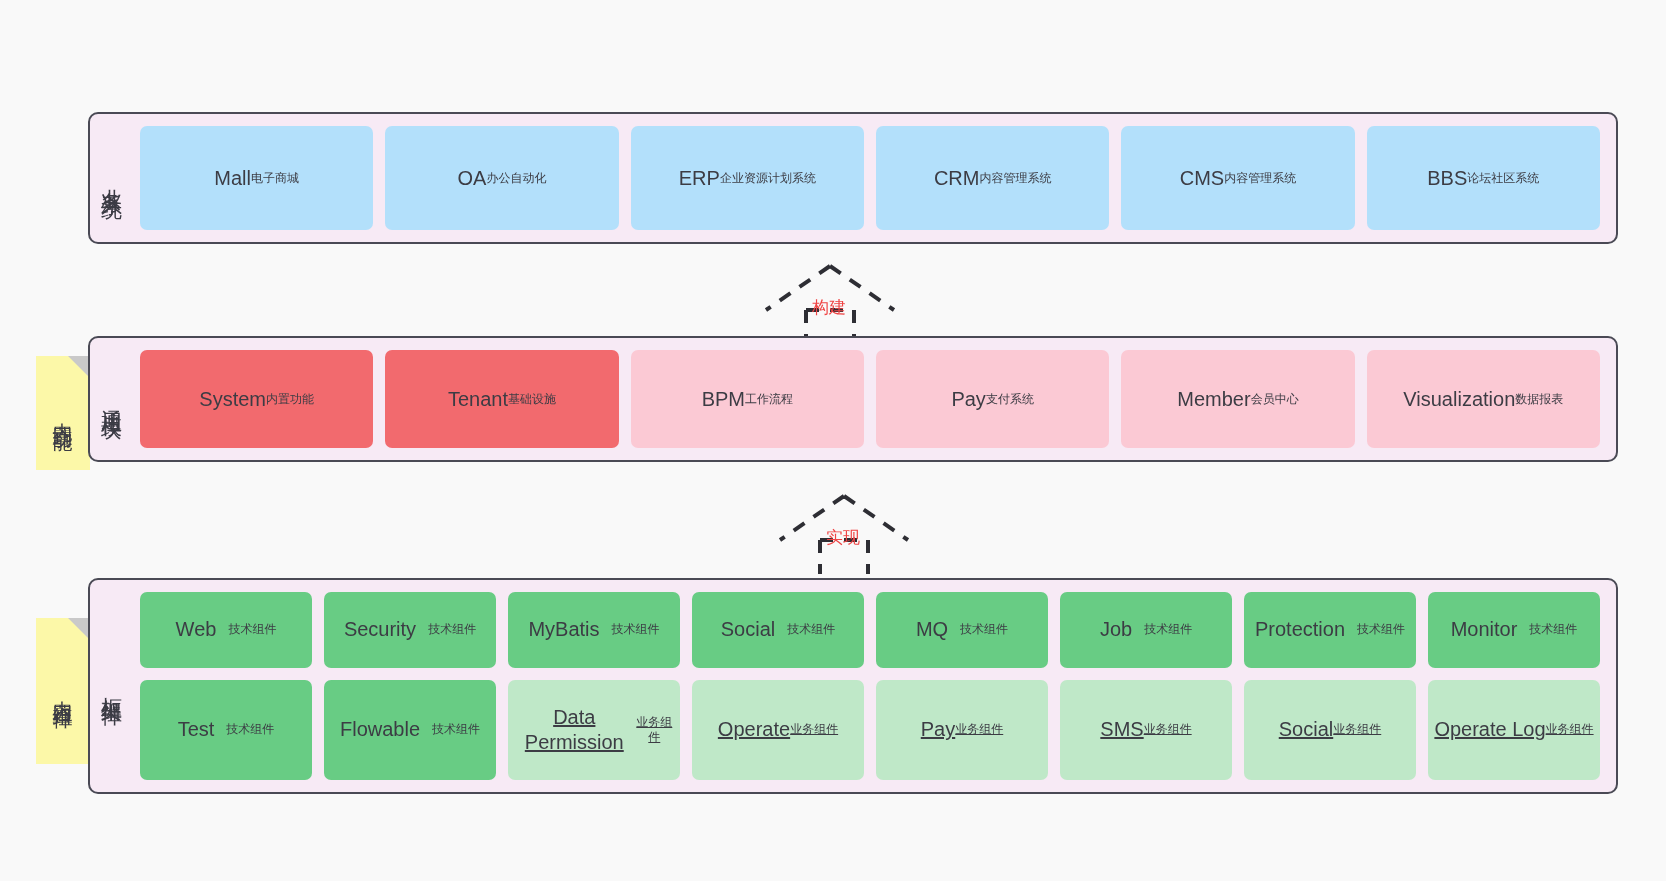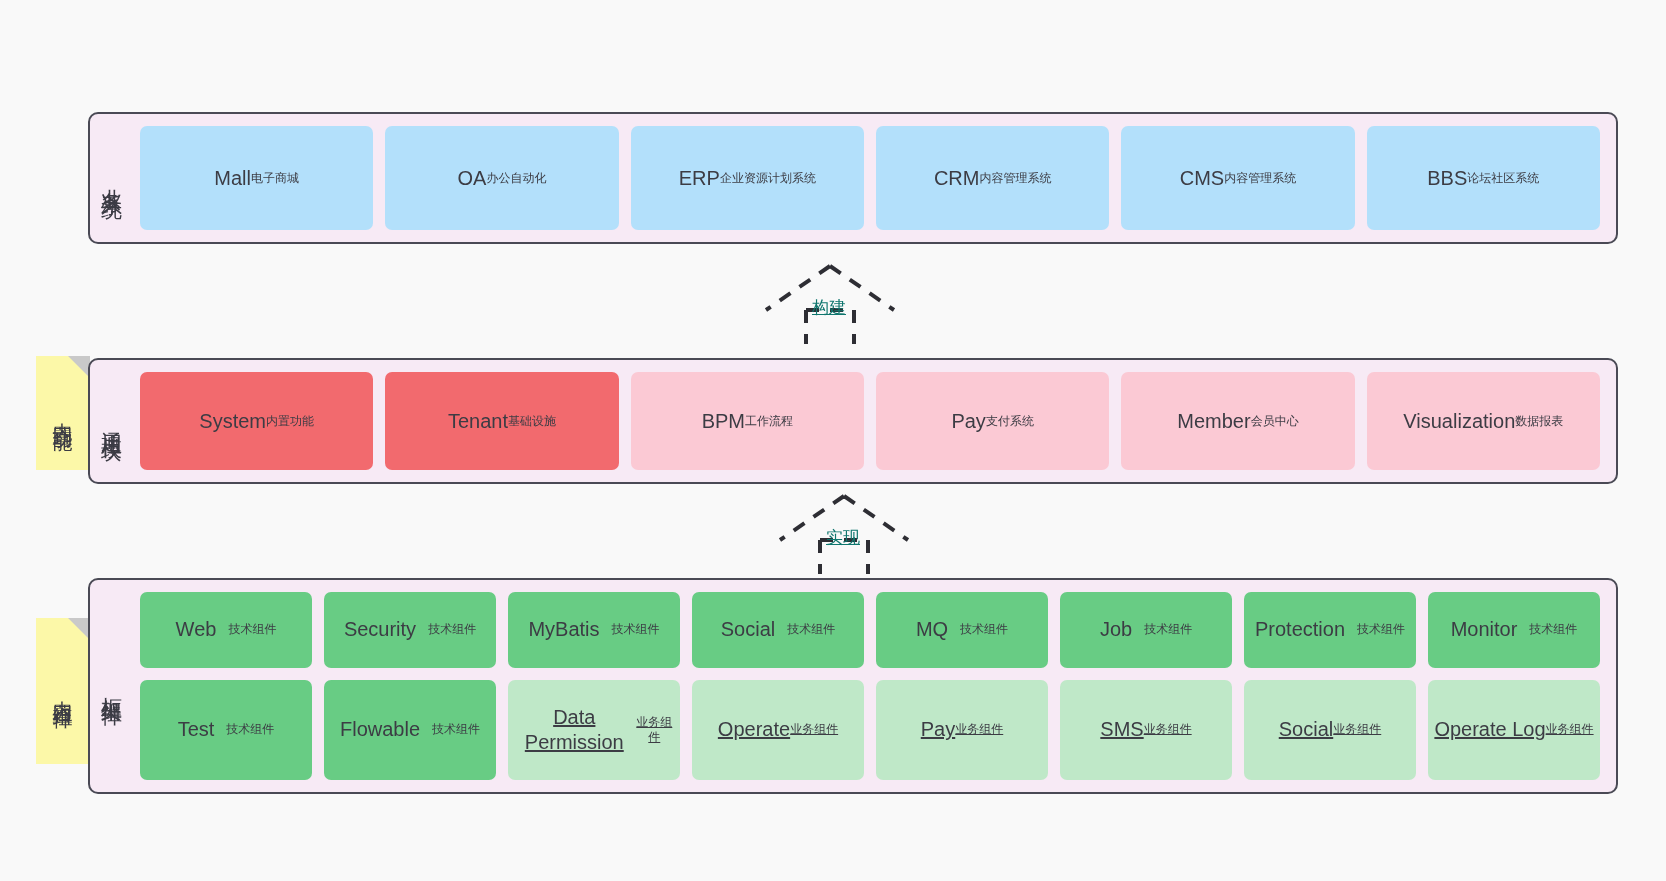--- a/index.html
+++ b/index.html
@@ -97,25 +97,24 @@
     border-top: 22px solid #c9c9c9;
     border-left: 22px solid transparent;
   }
 
   
   .connector { position: absolute; }
   .connector svg { display: block; overflow: visible; }
   .connector .clabel {
     position: absolute;
     font-size: 17px;
-    color: #0f766e;
+    color: #ef4444;
     background: transparent;
     white-space: nowrap;
     user-select: none;
-    text-decoration: underline;
   }
 </style>
 </head>
 <body>
 
 <div id="stage">
 
   <div class="layer" id="layer-business-systems" style="left:88px; top:112px; width:1530px; height:132px;">
     <div class="layer-title">业务系统</div>
     <div class="layer-body">
@@ -155,21 +154,21 @@
       <path d="M 44 48 L 44 82 M 92 48 L 92 82" fill="none" stroke="#2e2e34" stroke-width="4" stroke-dasharray="13 11"></path>
     </svg>
     <span class="clabel" style="left:50px; top:34px;">构建</span>
   </div>
 
   <div class="note" id="note-builtin-function" style="left:36px; top:356px; height:114px;">
     <span class="fold"></span>
     <span>内置功能</span>
   </div>
 
-  <div class="layer" id="layer-common-modules" style="left:88px; top:358px; width:1530px; height:126px;">
+  <div class="layer" id="layer-common-modules" style="left:88px; top:336px; width:1530px; height:126px;">
     <div class="layer-title">通用模块</div>
     <div class="layer-body">
       <div class="row">
         <div class="card red">
           <span class="t1">System</span>
           <span class="t2">内置功能</span>
         </div>
         <div class="card red">
           <span class="t1">Tenant</span>
           <span class="t2">基础设施</span>

